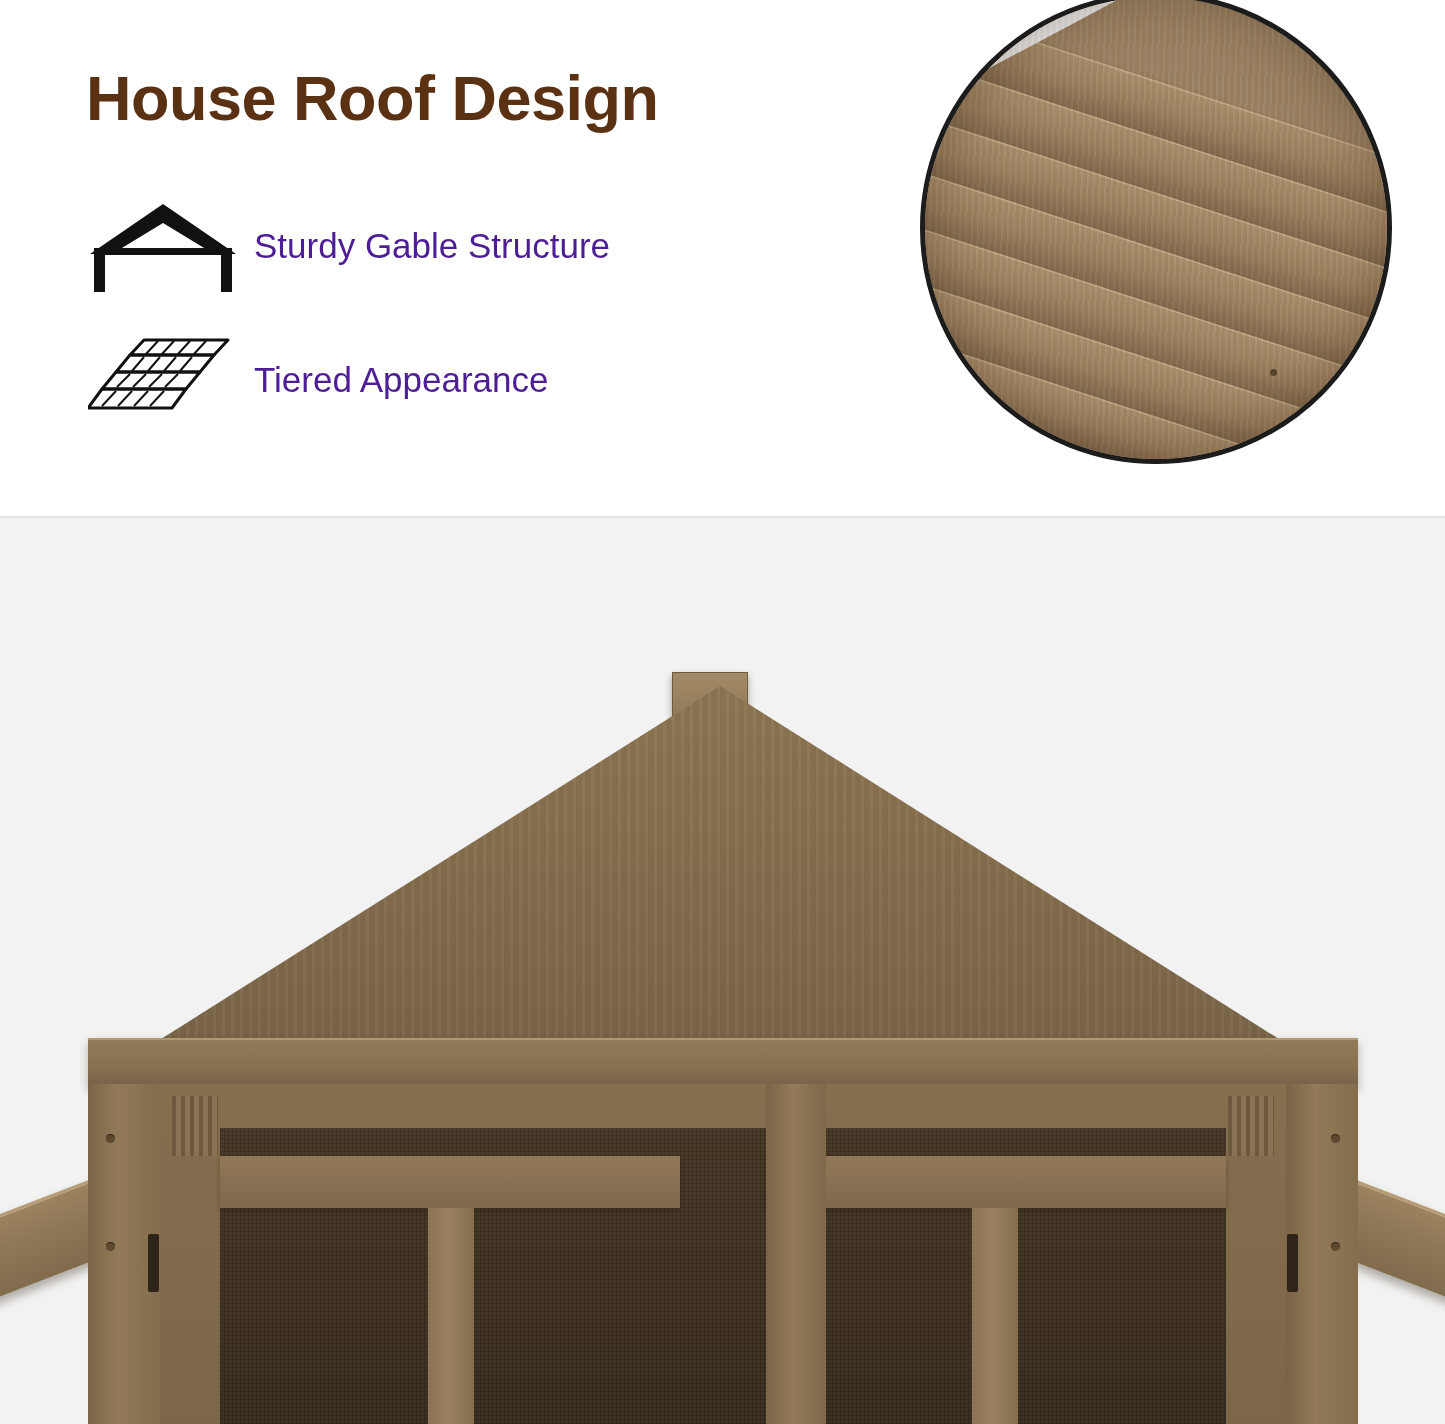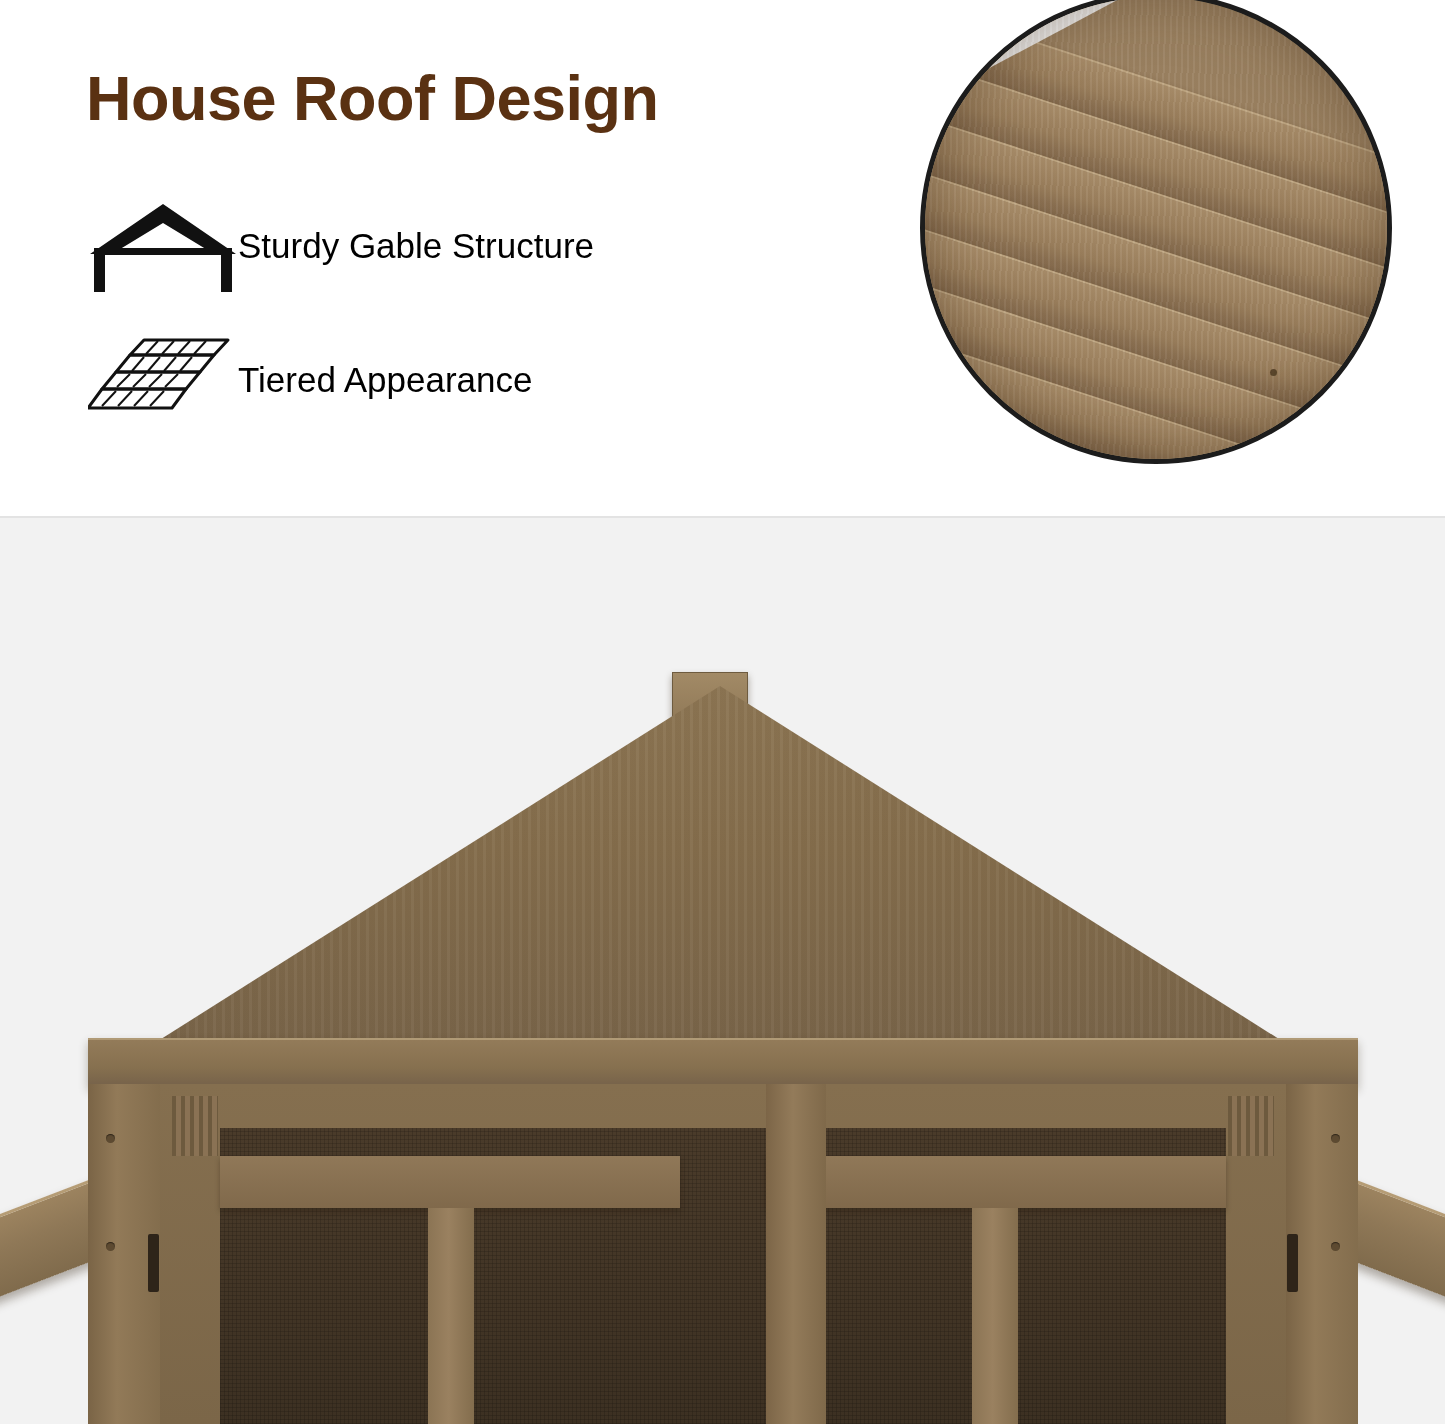--- a/index.html
+++ b/index.html
@@ -45,23 +45,23 @@
   .feature-row-2 { left: 88px; top: 330px; align-items: center; }
 
   .feature-icon {
     width: 150px;
     height: 100px;
     flex: 0 0 150px;
     position: relative;
   }
   .feature-label {
     font-size: 35px;
-    color: #000000;
+    color: #4c1d95;
     white-space: nowrap;
-    margin-left: 0;
+    margin-left: 16px;
   }
 
   
   .roof-inset {
     position: absolute;
     left: 920px;
     top: -8px;
     width: 472px;
     height: 472px;
     border-radius: 50%;

